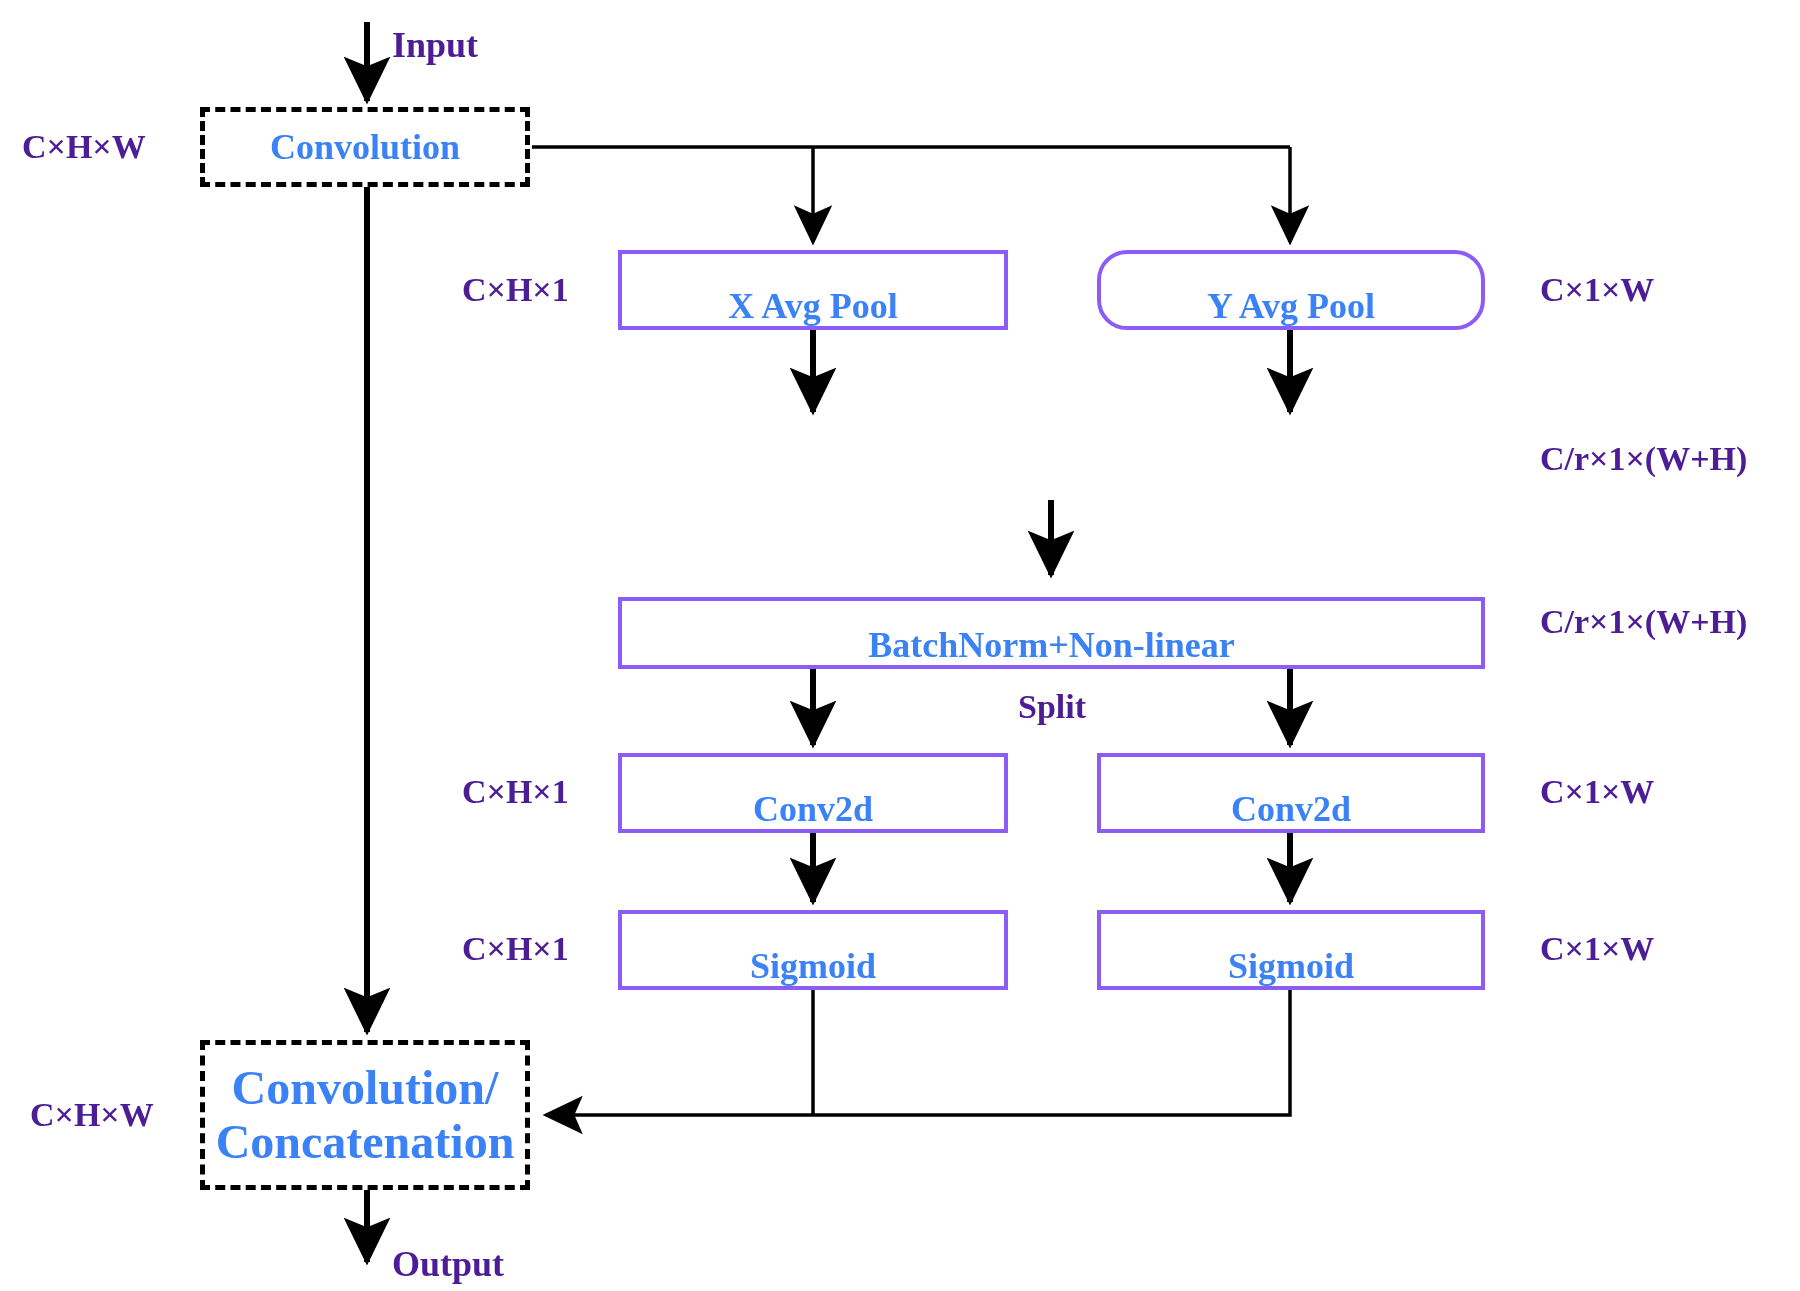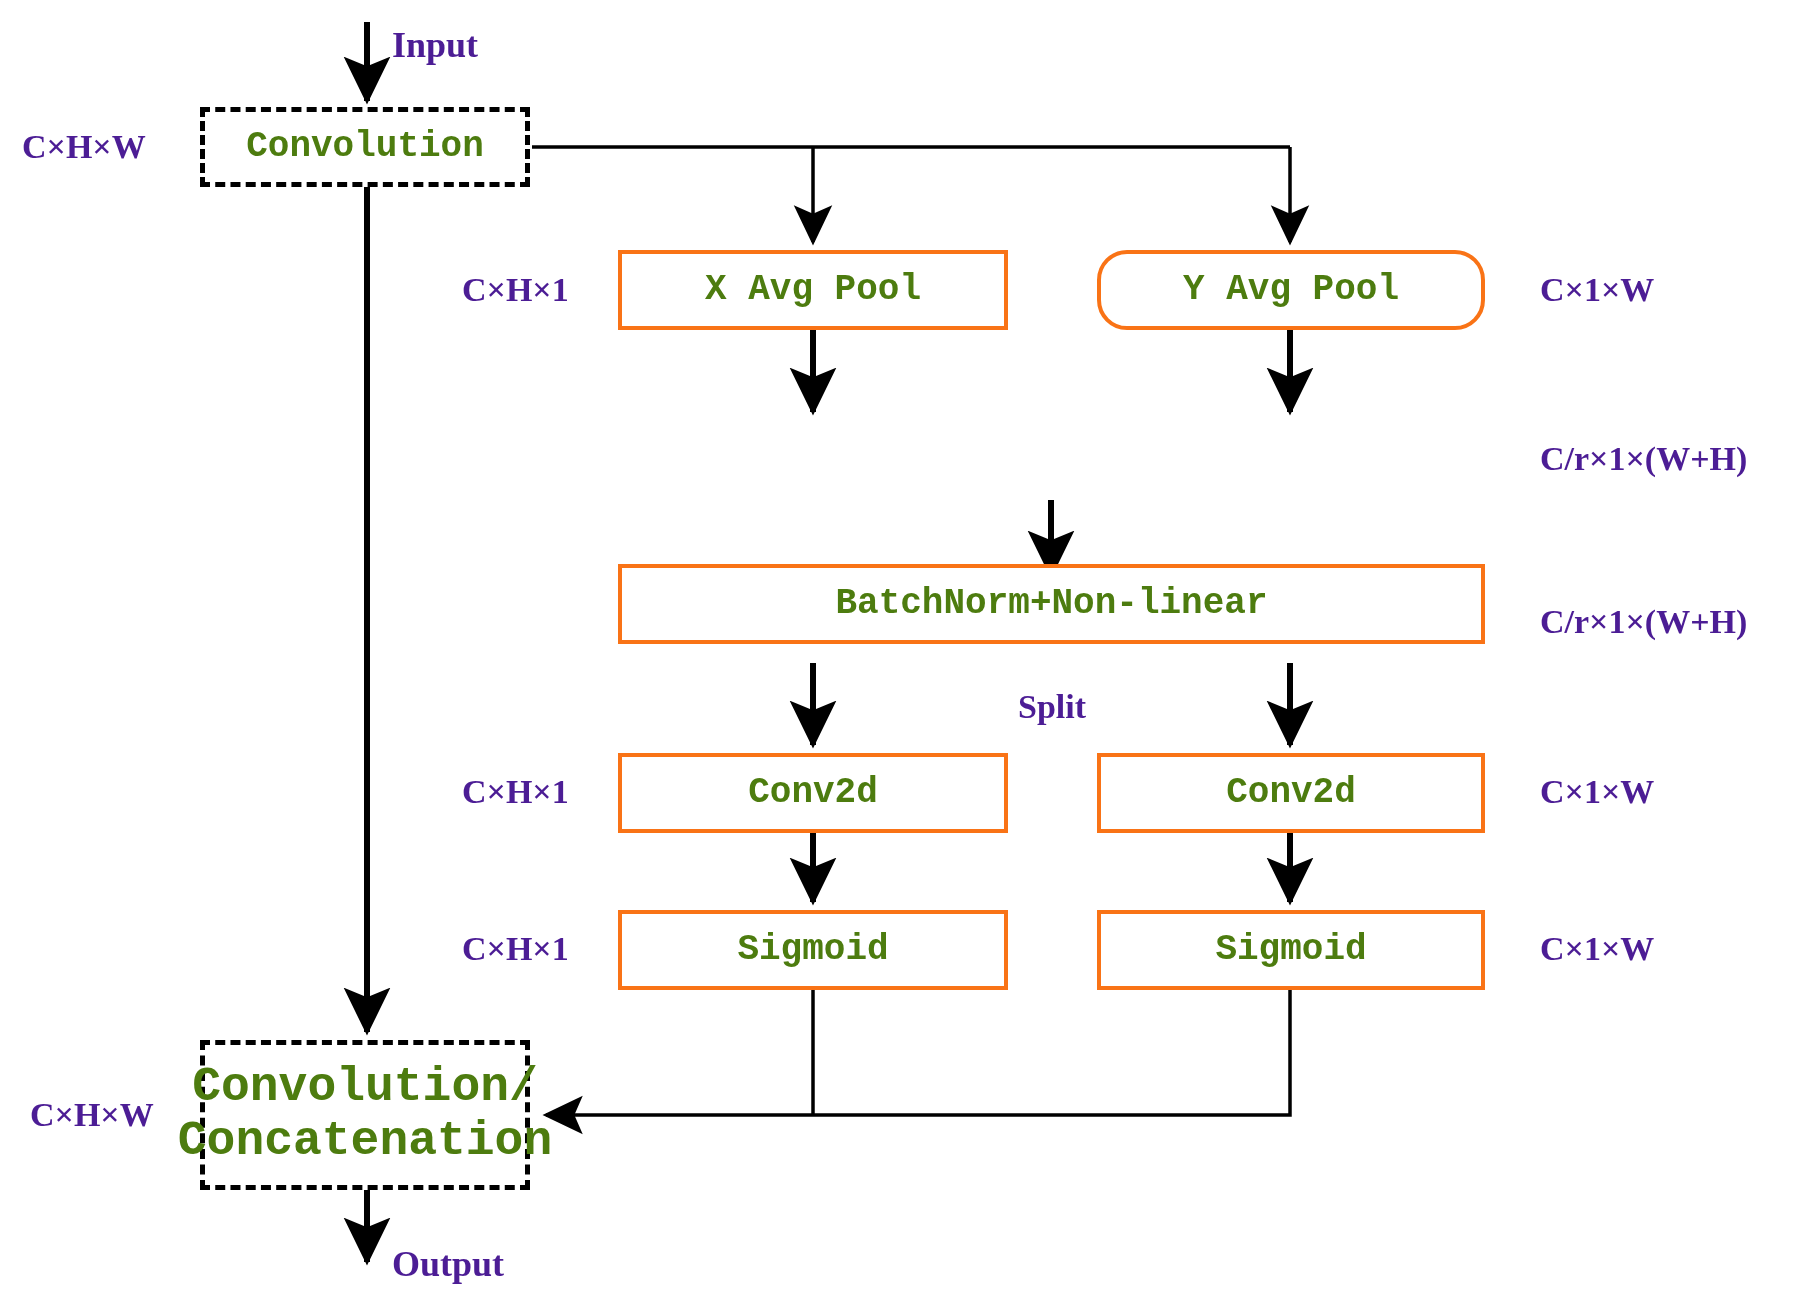--- a/index.html
+++ b/index.html
@@ -17,28 +17,28 @@
   }
 
   
   .node {
     position: absolute;
     box-sizing: border-box;
     display: flex;
     align-items: center;
     justify-content: center;
     text-align: center;
-    color: #4d7c0f;
+    color: #3b82f6;
     font-weight: bold;
     background: #ffffff;
     z-index: 5;
-    font-family: Liberation Mono, monospace;
   }
   .node.solid {
-    border: 4px solid #f97316;
+    border: 4px solid #8b5cf6;
+    align-items: flex-end;
   }
   .node.dashed {
     border: 5px dashed #000000;
   }
   .node .label {
     line-height: 1.12;
     padding: 0 6px;
     white-space: pre-line;
   }
 
@@ -111,21 +111,21 @@
 
   <div class="node solid" style="left:618px; top:250px; width:390px; height:80px; font-size:36px;">
     <span class="label">X Avg Pool</span>
   </div>
 
   <div class="node solid" style="left:1097px; top:250px; width:388px; height:80px; font-size:36px;border-radius:30px;">
     <span class="label">Y Avg Pool</span>
   </div>
 
 
-  <div class="node solid" style="left:618px; top:564px; width:867px; height:80px; font-size:36px;">
+  <div class="node solid" style="left:618px; top:597px; width:867px; height:72px; font-size:36px;">
     <span class="label">BatchNorm+Non-linear</span>
   </div>
 
   <div class="node solid" style="left:618px; top:753px; width:390px; height:80px; font-size:36px;">
     <span class="label">Conv2d</span>
   </div>
 
   <div class="node solid" style="left:1097px; top:753px; width:388px; height:80px; font-size:36px;">
     <span class="label">Conv2d</span>
   </div>

